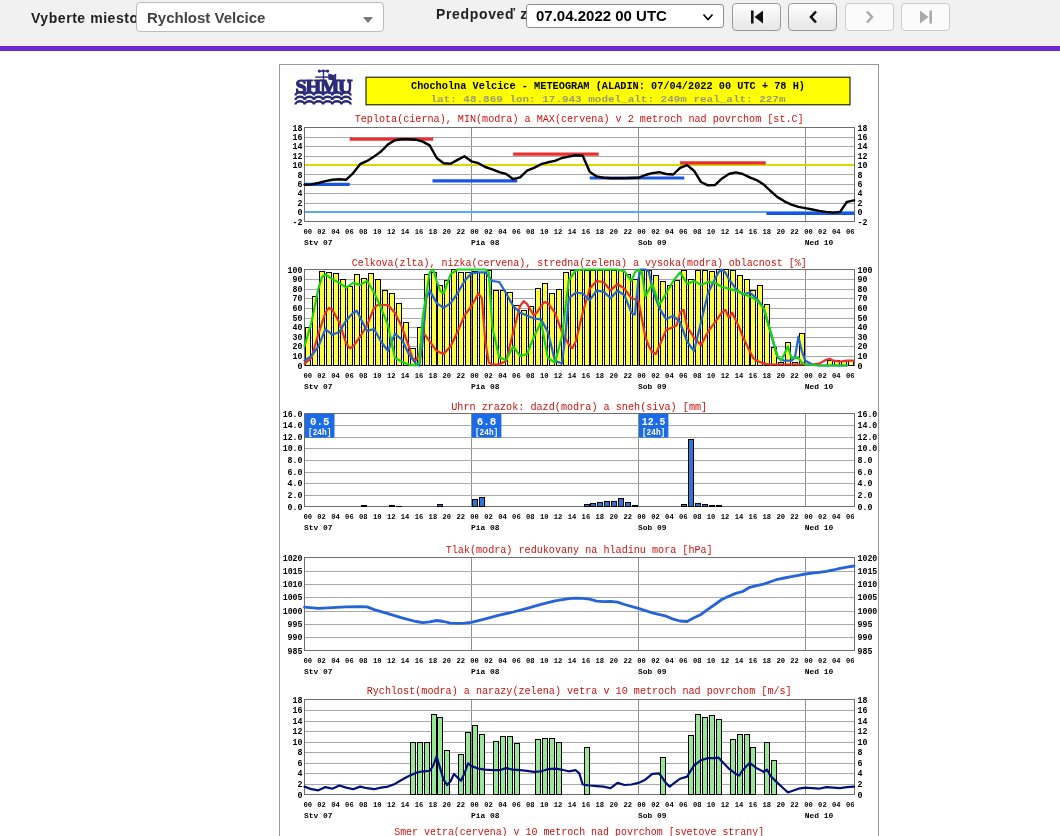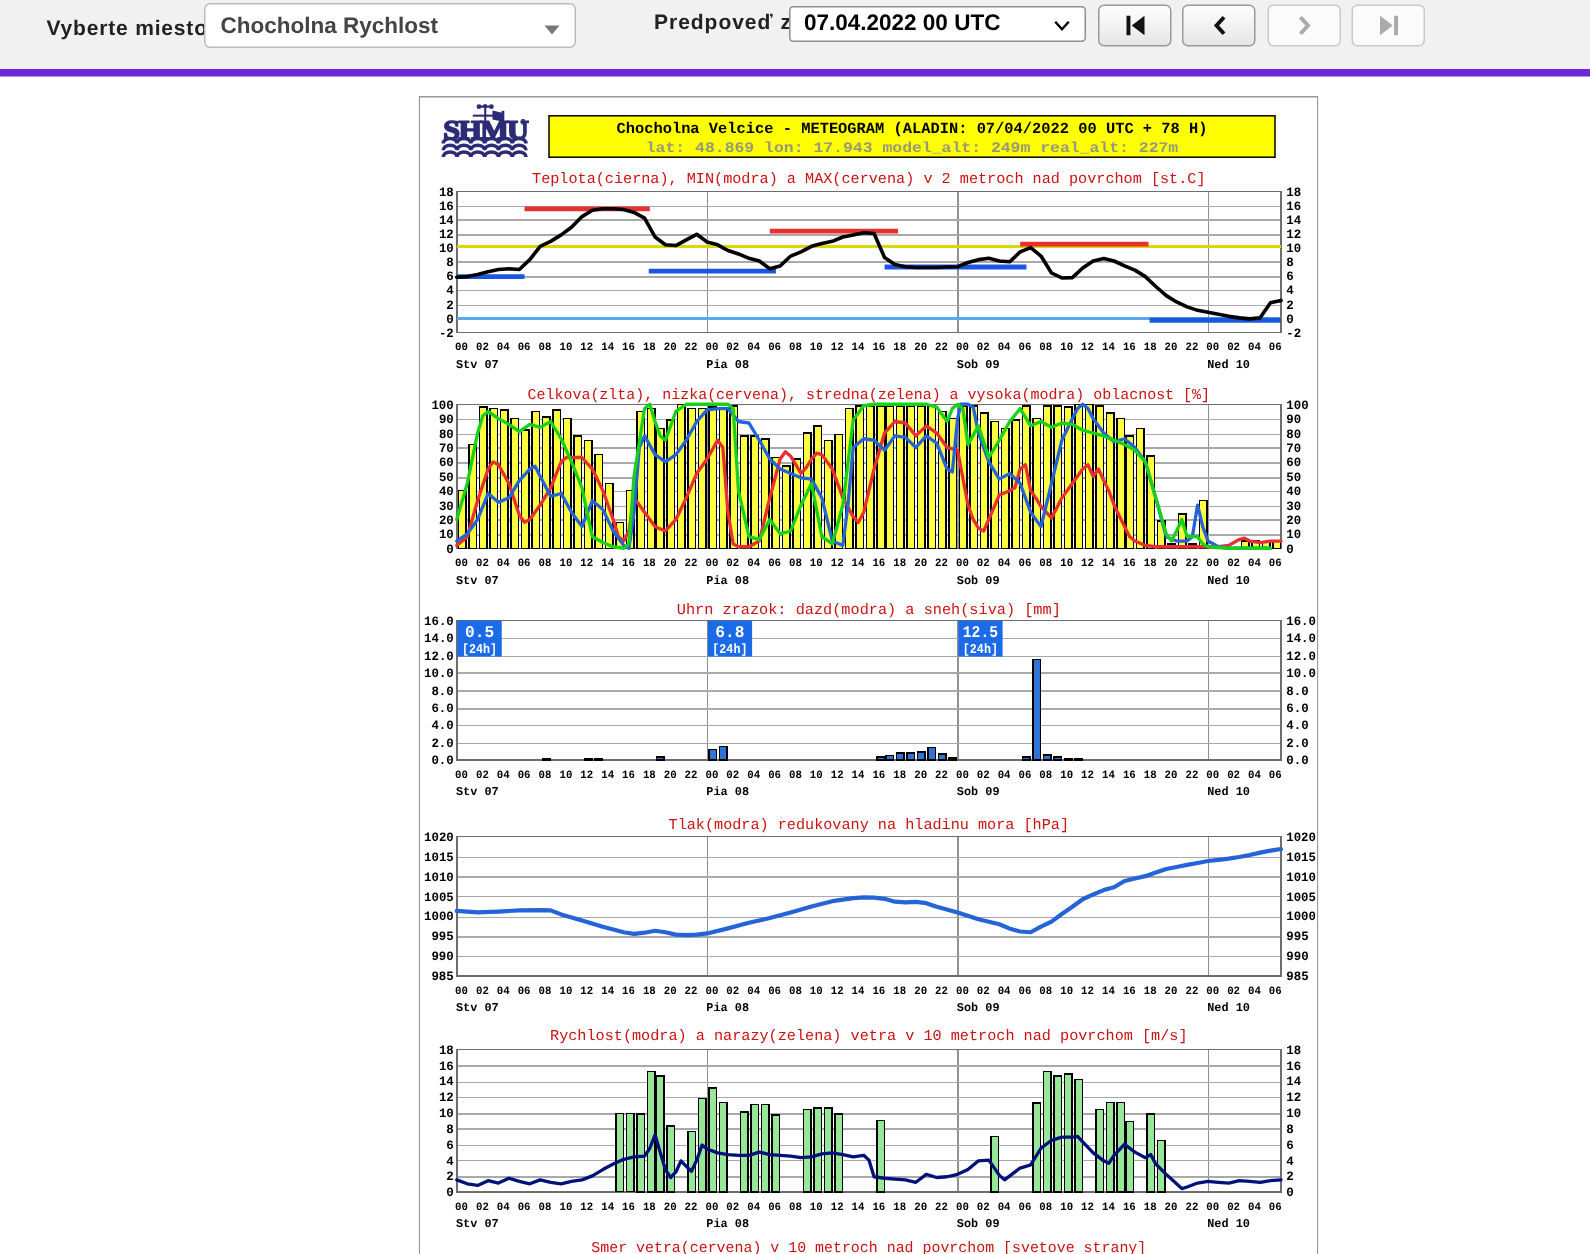--- a/index.html
+++ b/index.html
@@ -18,21 +18,21 @@
 .btn.en { border:1px solid #9a9a9a; background:linear-gradient(#fefefe,#e6e6e6); }
 .btn.dis { border:1px solid #c9c9c9; background:#fbfbfb; }
 .btn svg { position:absolute; left:50%; top:50%; transform:translate(-50%,-50%); }
 .meteo { position:absolute; left:279px; top:64px; width:600px; height:772px;
   overflow:hidden; background:#fff; }
 </style></head>
 <body>
 <div class="topbar">
   <div class="lab" style="left:31px; top:10px;">Vyberte miesto:</div>
   <div class="fsel">
-      <span>Chocholna Rychlost</span>
+      <span>Rychlost Velcice</span>
       <div class="tri"></div>
     </div>
   <div class="lab" style="left:436px; top:6px; letter-spacing:.65px;">Predpoveď z:</div>
   <div class="nsel">
       <span>07.04.2022 00 UTC</span>
     <svg style="position:absolute; right:9px; top:8px;" width="12" height="8" viewBox="0 0 12 8">
         <path d="M1.5 1.5 L6 6.5 L10.5 1.5" stroke="#000" stroke-width="1.6" fill="none"></path>
       </svg>
   </div>
   <div class="btn en" style="left:732px;">

